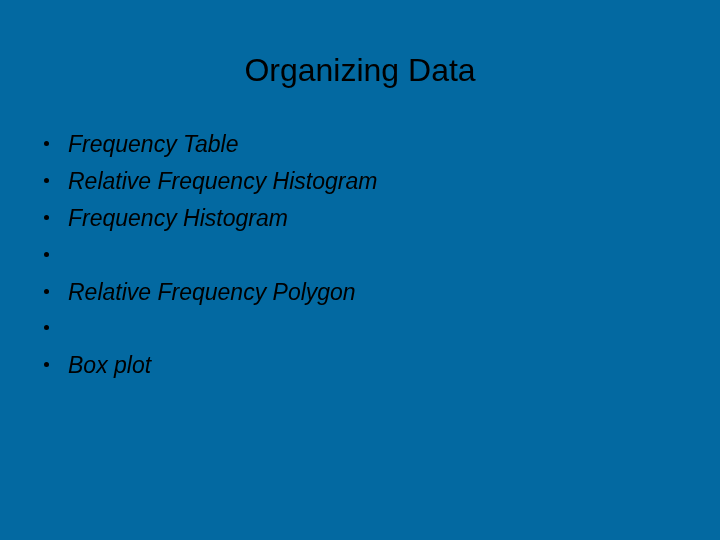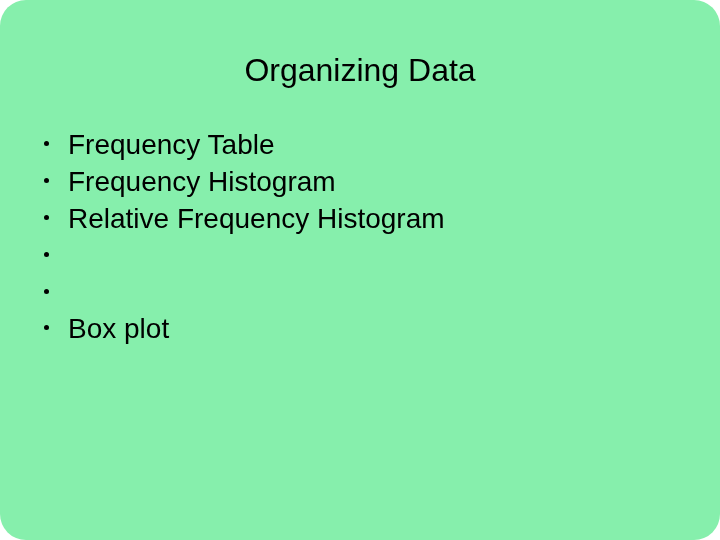--- a/index.html
+++ b/index.html
@@ -11,23 +11,22 @@
     height: 540px;
     background: #ffffff;
     font-family: "Liberation Sans", sans-serif;
     color: #000000;
     overflow: hidden;
   }
   .slide {
     position: relative;
     width: 720px;
     height: 540px;
-    background: #86efac;
+    background: #0369a1;
     box-sizing: border-box;
-    border-radius: 26px;
   }
   .slide-title {
     position: absolute;
     top: 50px;
     left: 0;
     width: 720px;
     text-align: center;
     font-size: 32px;
     line-height: 40px;
     font-weight: 400;
@@ -40,25 +39,26 @@
     top: 128px;
     left: 40px;
     width: 640px;
     margin: 0;
     padding: 0;
     list-style: none;
   }
   .bullet-item {
     position: relative;
     height: 36.9px;
-    font-size: 28px;
+    font-size: 23px;
     line-height: 33px;
     color: #000000;
     padding-left: 28px;
     white-space: nowrap;
+    font-style: italic;
   }
   .bullet-marker {
     position: absolute;
     left: 4px;
     top: 13px;
     width: 5px;
     height: 5px;
     border-radius: 50%;
     background: #000000;
   }
@@ -75,32 +75,36 @@
 
   <ul class="bullet-list">
 
     <li class="bullet-item">
       <span class="bullet-marker"></span>
       <span class="bullet-label">Frequency Table</span>
     </li>
 
     <li class="bullet-item">
       <span class="bullet-marker"></span>
-      <span class="bullet-label">Frequency Histogram</span>
+      <span class="bullet-label">Relative Frequency Histogram</span>
     </li>
 
     <li class="bullet-item">
       <span class="bullet-marker"></span>
-      <span class="bullet-label">Relative Frequency Histogram</span>
+      <span class="bullet-label">Frequency Histogram</span>
     </li>
 
     <li class="bullet-item">
       <span class="bullet-marker"></span>
     </li>
 
+    <li class="bullet-item">
+      <span class="bullet-marker"></span>
+      <span class="bullet-label">Relative Frequency Polygon</span>
+    </li>
 
     <li class="bullet-item">
       <span class="bullet-marker"></span>
     </li>
 
 
 
     <li class="bullet-item">
       <span class="bullet-marker"></span>
       <span class="bullet-label">Box plot</span>

